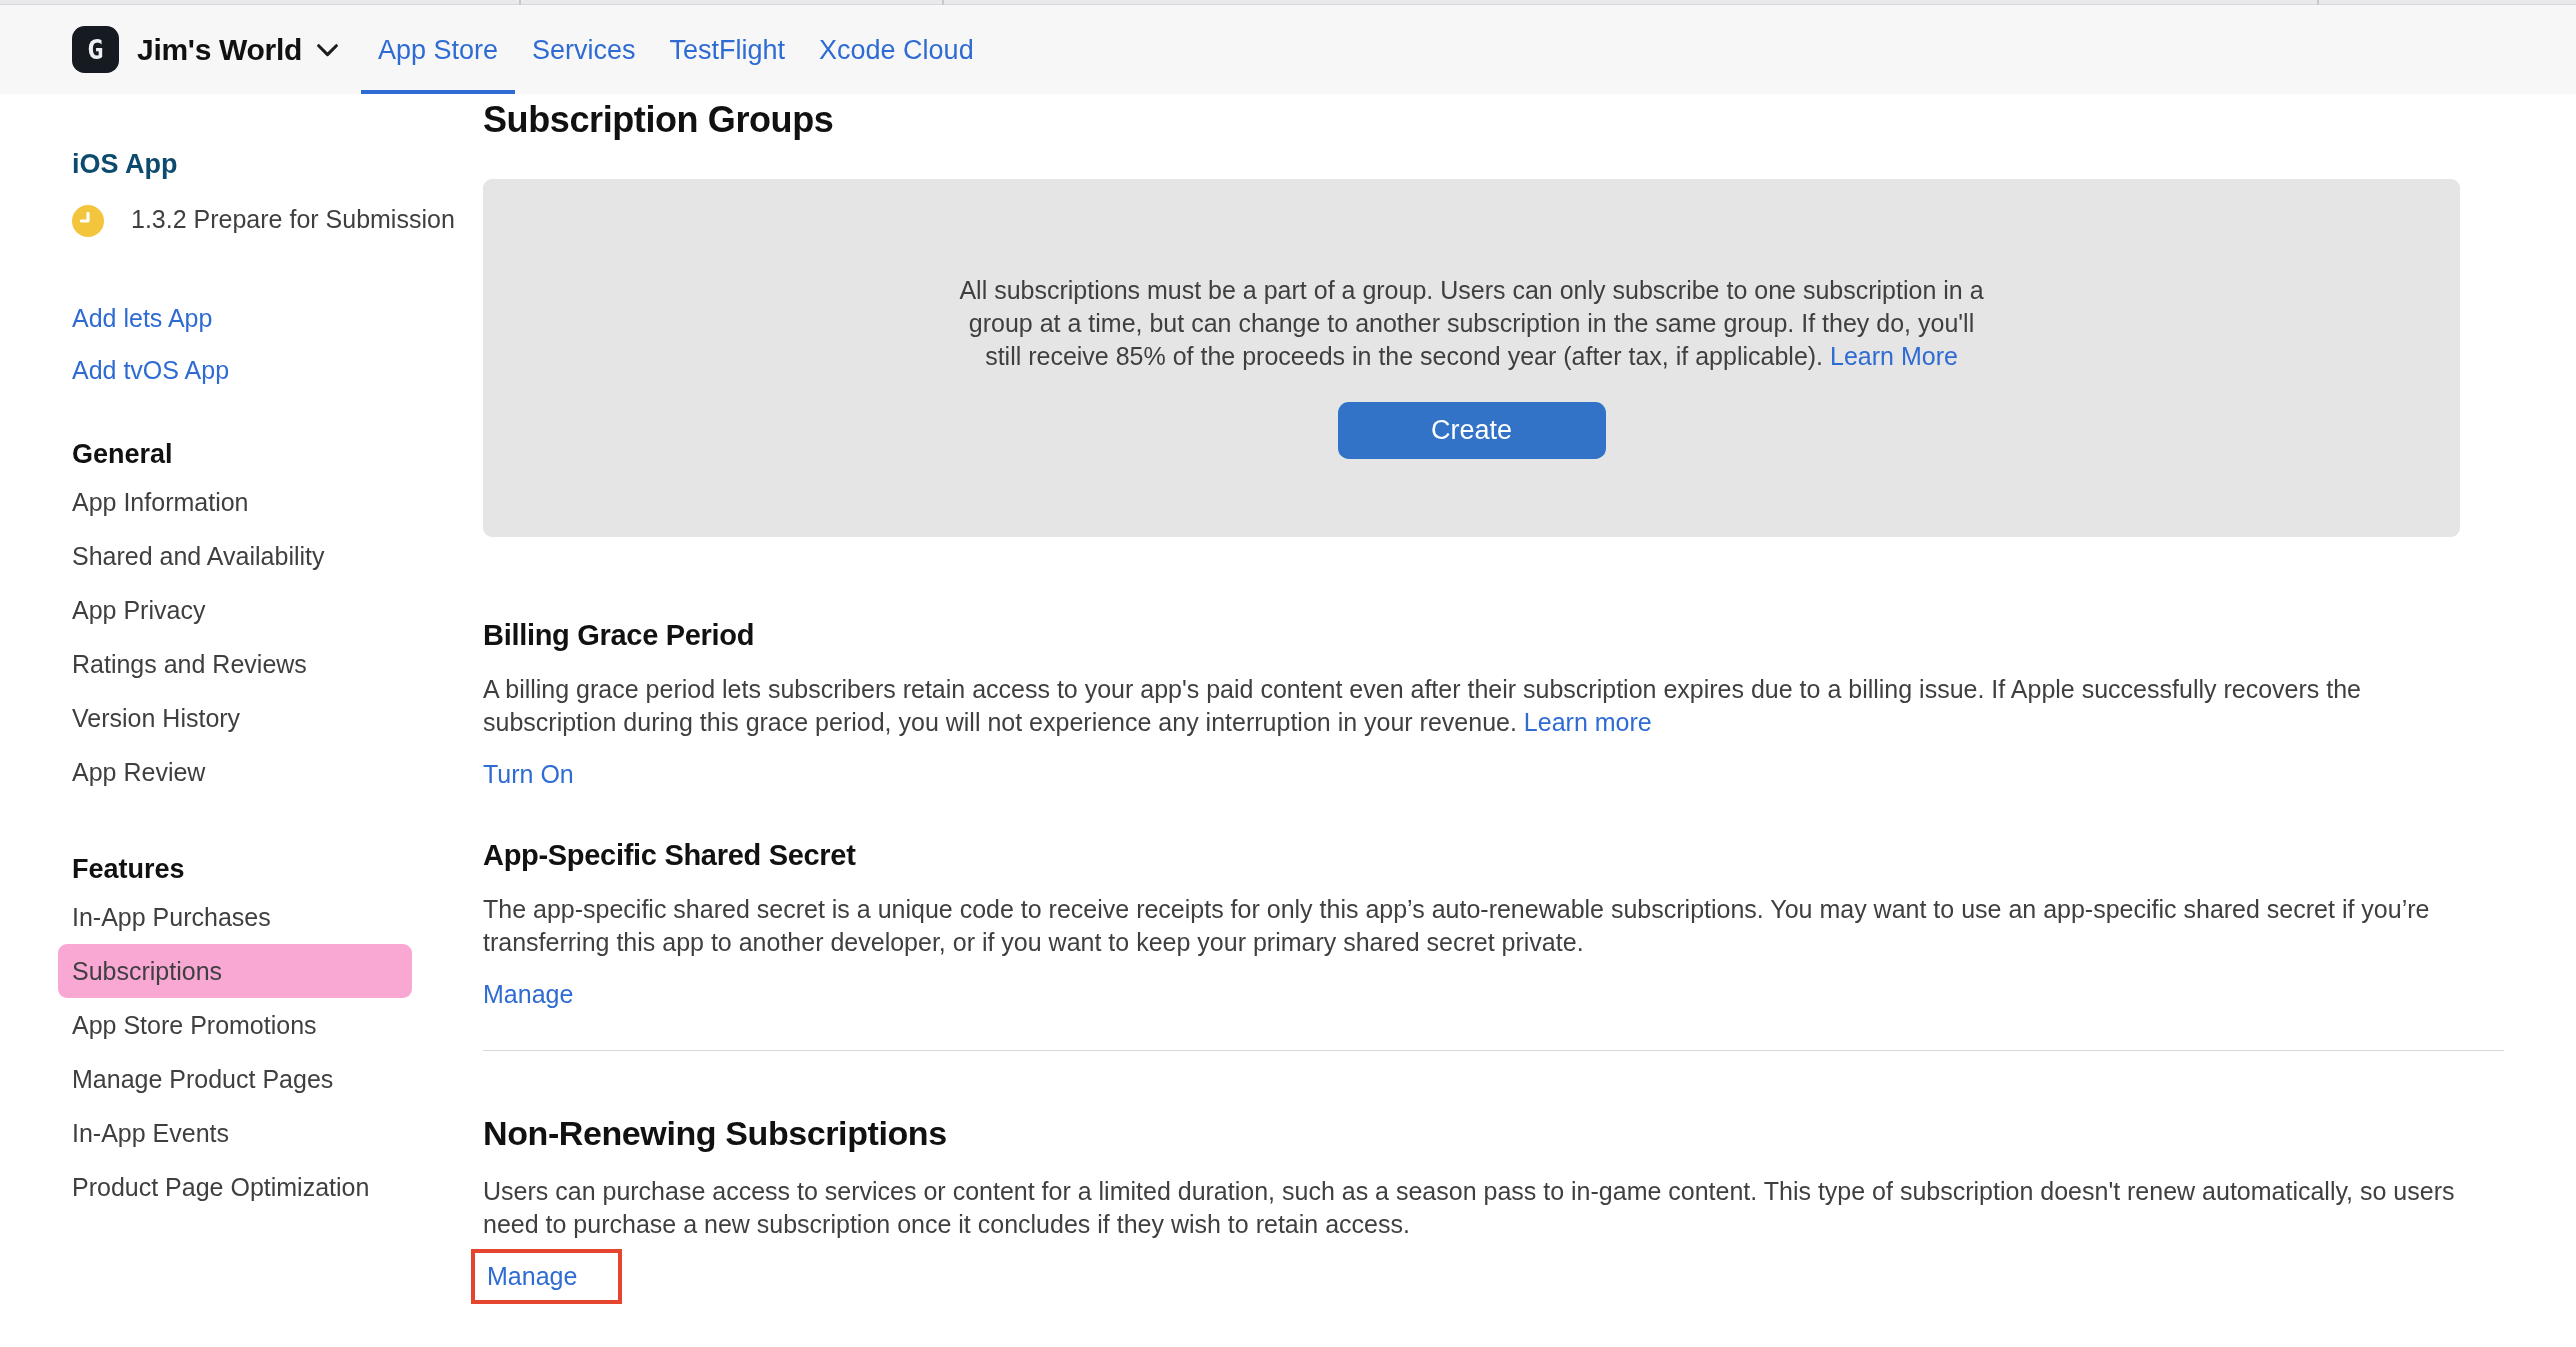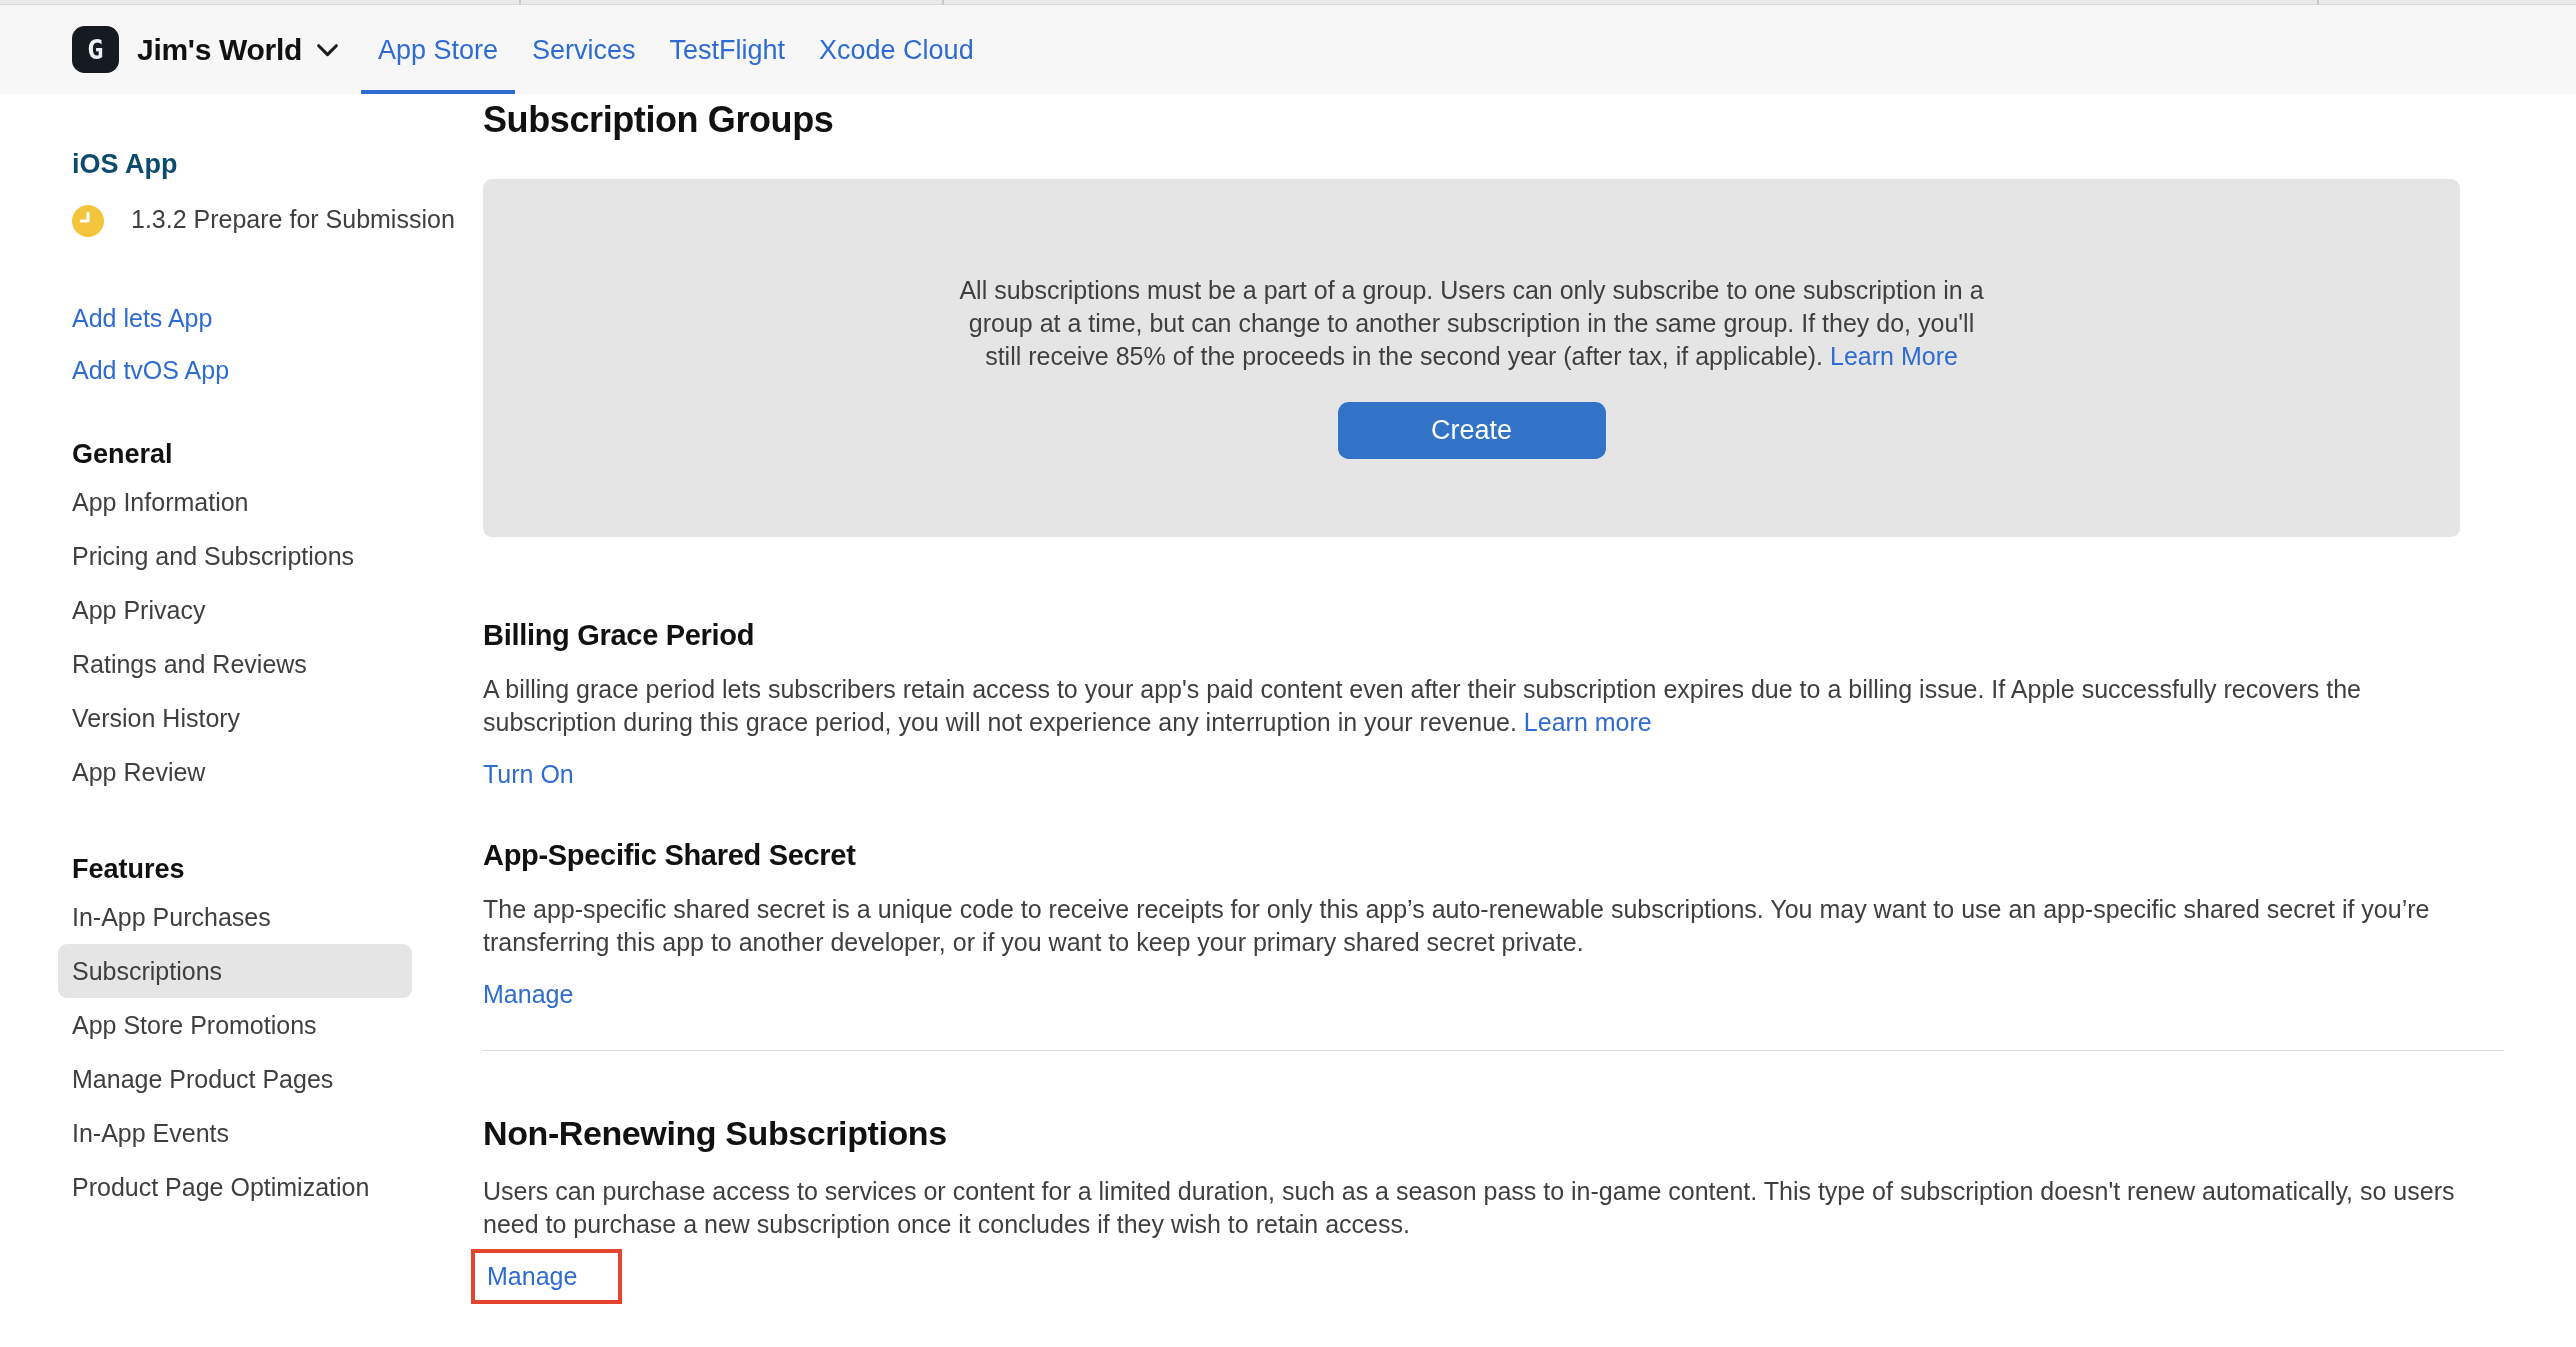--- a/index.html
+++ b/index.html
@@ -47,21 +47,21 @@
   .version-text { font-size:25px; color:#3f3f42; }
   .sb-link { display:block; font-size:25px; color:#2e6bd2; cursor:pointer; text-decoration:none; }
   .sb-link.first { margin-top:64px; }
   .sb-link.second { margin-top:23px; }
   .sb-section-title { margin-top:54px; font-size:27px; font-weight:bold; color:#111; }
   .sb-list { list-style:none; margin-top:5.4px; }
   .sb-item {
     font-size:25px; color:#3f3f42; padding:12.5px 14.3px;
     width:354px; margin-left:-14.3px; border-radius:9px; cursor:pointer;
   }
-  .sb-item.selected { background:#e5e5e5; }
+  .sb-item.selected { background:#f9a8d4; }
 
   
   .main { width:2021px; padding-top:4.5px; }
   .page-title { font-size:36px; font-weight:bold; color:#111; letter-spacing:-0.4px; }
 
   .groups-box {
     margin-top:38px; width:1977px; height:358px;
     background:#e5e5e5; border-radius:9px;
     display:flex; flex-direction:column; align-items:center;
   }
@@ -133,21 +133,21 @@
       </span>
       <span class="version-text">1.3.2 Prepare for Submission</span>
     </div>
 
     <a class="sb-link first">Add lets App</a>
     <a class="sb-link second">Add tvOS App</a>
 
     <div class="sb-section-title">General</div>
     <ul class="sb-list">
       <li class="sb-item">App Information</li>
-      <li class="sb-item">Pricing and Subscriptions</li>
+      <li class="sb-item">Shared and Availability</li>
       <li class="sb-item">App Privacy</li>
       <li class="sb-item">Ratings and Reviews</li>
       <li class="sb-item">Version History</li>
       <li class="sb-item">App Review</li>
     </ul>
 
     <div class="sb-section-title">Features</div>
     <ul class="sb-list">
       <li class="sb-item">In-App Purchases</li>
       <li class="sb-item selected">Subscriptions</li>

